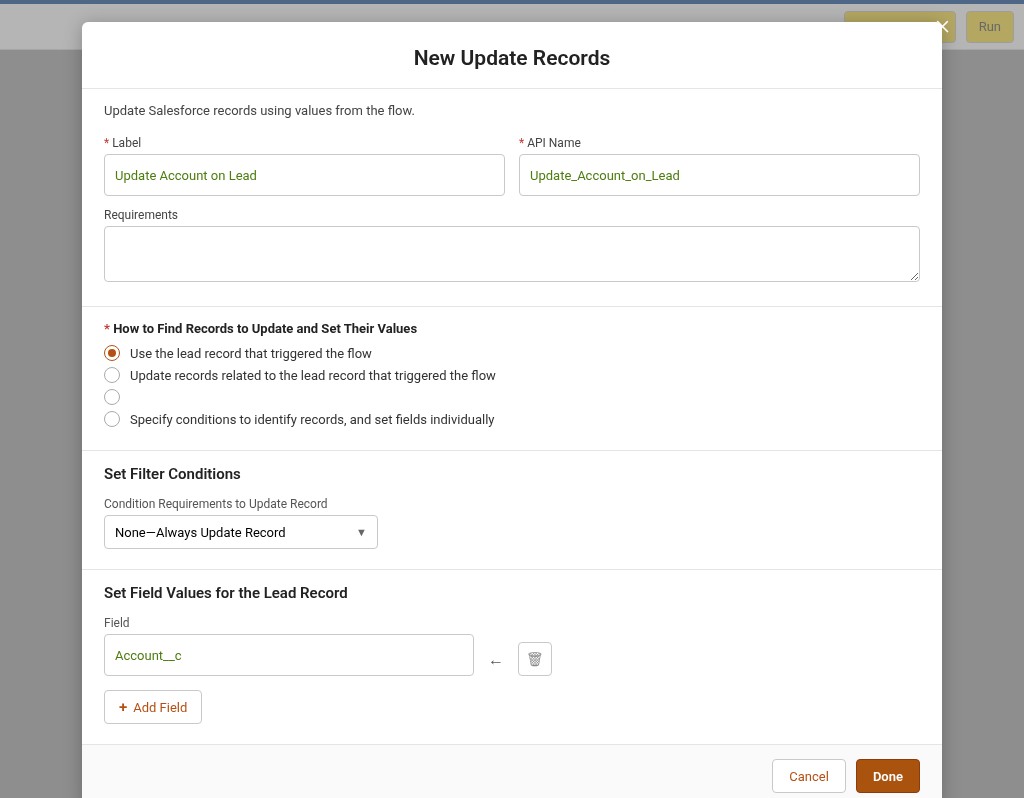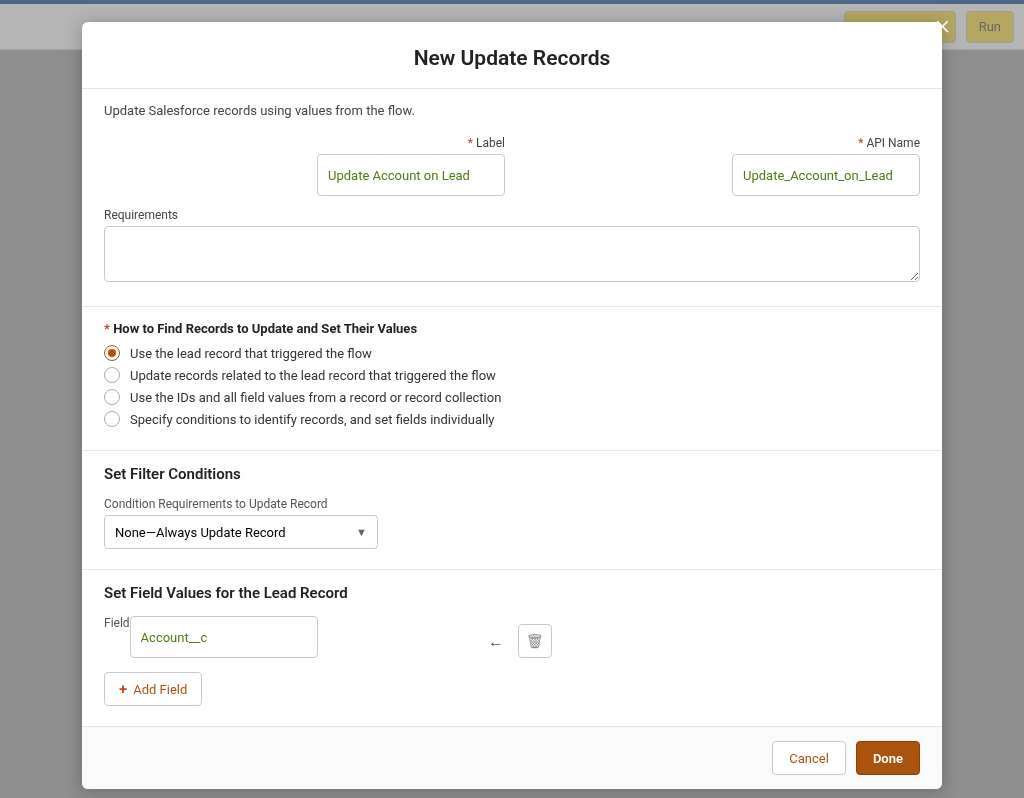--- a/index.html
+++ b/index.html
@@ -9,38 +9,38 @@
   .bg-btn { height: 32px; padding: 0 12px; border: 1px solid #c9c9c9; border-radius: 4px; background: #fde047; color: #555; font-size: 13px; display: flex; align-items: center; gap: 6px; }
   .bg-btn .caret { font-size: 10px; color: #777; }
   .overlay { position: absolute; inset: 0; background: rgba(120,120,120,0.55); }
   .modal { position: absolute; top: 22px; left: 82px; width: 860px; background: #fff; border-radius: 6px; box-shadow: 0 2px 18px rgba(0,0,0,0.25); display: flex; flex-direction: column; }
   .close-x { position: absolute; top: -14px; right: -8px; color: #fff; font-size: 28px; font-weight: 300; cursor: pointer; }
   .modal-header { text-align: center; padding: 24px 16px 18px; font-size: 21px; font-weight: 600; color: #222; }
   .section { border-top: 1px solid #e5e5e5; padding: 14px 22px 20px; }
   .section.first { border-top: 1px solid #e5e5e5; }
   .intro { font-size: 13px; color: #444; margin-bottom: 18px; }
   .row { display: flex; gap: 14px; }
-  .col { flex: 1; display: flex; flex-direction: column; align-items: flex-end; }
+  .col { flex: 1; display: flex; flex-direction: column; }
   .label { font-size: 12px; color: #444; margin-bottom: 4px; }
   .req::before { content: "* "; color: #c23934; }
   .req-inline { color: #c23934; }
   .input { height: 42px; border: 1px solid #c9c9c9; border-radius: 4px; padding: 0 10px; font-size: 13px; color: #4d7c0f; background: #fff; }
   .textarea { width: 100%; height: 56px; border: 1px solid #c9c9c9; border-radius: 4px; padding: 8px 10px; font-size: 13px; resize: vertical; }
   .desc-label { font-size: 12px; color: #444; margin: 12px 0 4px; }
   .bold-q { font-size: 13px; font-weight: 700; color: #222; margin-bottom: 6px; }
   .radio-row { display: flex; align-items: center; gap: 10px; padding: 3px 0; font-size: 13px; color: #333; cursor: pointer; }
   .radio { width: 16px; height: 16px; border: 1px solid #aaa; border-radius: 50%; display: inline-flex; align-items: center; justify-content: center; flex-shrink: 0; }
   .radio.selected { border-color: #b55014; }
   .radio.selected::after { content: ""; width: 8px; height: 8px; background: #b55014; border-radius: 50%; }
   .section-title { font-size: 15px; font-weight: 600; color: #222; margin-bottom: 14px; }
   .sublabel { font-size: 12px; color: #555; margin-bottom: 4px; }
   .select { width: 274px; height: 34px; border: 1px solid #c9c9c9; border-radius: 4px; padding: 0 10px; display: flex; align-items: center; justify-content: space-between; font-size: 13px; background: #fff; cursor: pointer; }
   .caret2 { font-size: 11px; color: #666; }
   .field-row { display: flex; align-items: flex-end; gap: 10px; }
-  .field-col { display: flex; flex-direction: row; }
+  .field-col { display: flex; flex-direction: column; }
   .field-col.f1 { width: 370px; }
   .field-col.f2 { flex: 1; }
   .arrow { width: 24px; height: 34px; display: flex; align-items: center; justify-content: center; color: #555; font-size: 16px; }
   .value-input { height: 34px; border: 1px solid #1589ee; border-radius: 4px; padding: 0 10px; font-size: 13px; color: #222; background: #fff; outline: none; box-shadow: 0 0 0 1px #1589ee; }
   .icon-btn { width: 34px; height: 34px; border: 1px solid #c9c9c9; border-radius: 4px; background: #fff; display: flex; align-items: center; justify-content: center; cursor: pointer; color: #888; font-size: 14px; }
   .add-field { margin-top: 14px; height: 34px; border: 1px solid #c9c9c9; border-radius: 4px; background: #fff; padding: 0 14px; font-size: 13px; color: #b55014; display: inline-flex; align-items: center; gap: 6px; cursor: pointer; }
   .plus { font-size: 15px; font-weight: 600; }
   .footer { border-top: 1px solid #e5e5e5; padding: 14px 22px; display: flex; justify-content: flex-end; gap: 10px; background: #fafafa; border-radius: 0 0 6px 6px; }
   .btn { height: 34px; padding: 0 16px; border-radius: 4px; font-size: 13px; cursor: pointer; }
   .btn-cancel { border: 1px solid #c9c9c9; background: #fff; color: #b55014; }
@@ -88,21 +88,20 @@
     <div class="radio-row">
       <span class="radio selected"></span>
       <span>Use the lead record that triggered the flow</span>
     </div>
     <div class="radio-row">
       <span class="radio"></span>
       <span>Update records related to the lead record that triggered the flow</span>
     </div>
     <div class="radio-row">
       <span class="radio"></span>
-      <span>Use the IDs and all field values from a record or record collection</span>
     </div>
     <div class="radio-row">
       <span class="radio"></span>
       <span>Specify conditions to identify records, and set fields individually</span>
     </div>
   </div>
 
   <div class="section">
     <div class="section-title">Set Filter Conditions</div>
     <div class="sublabel">Condition Requirements to Update Record</div>

